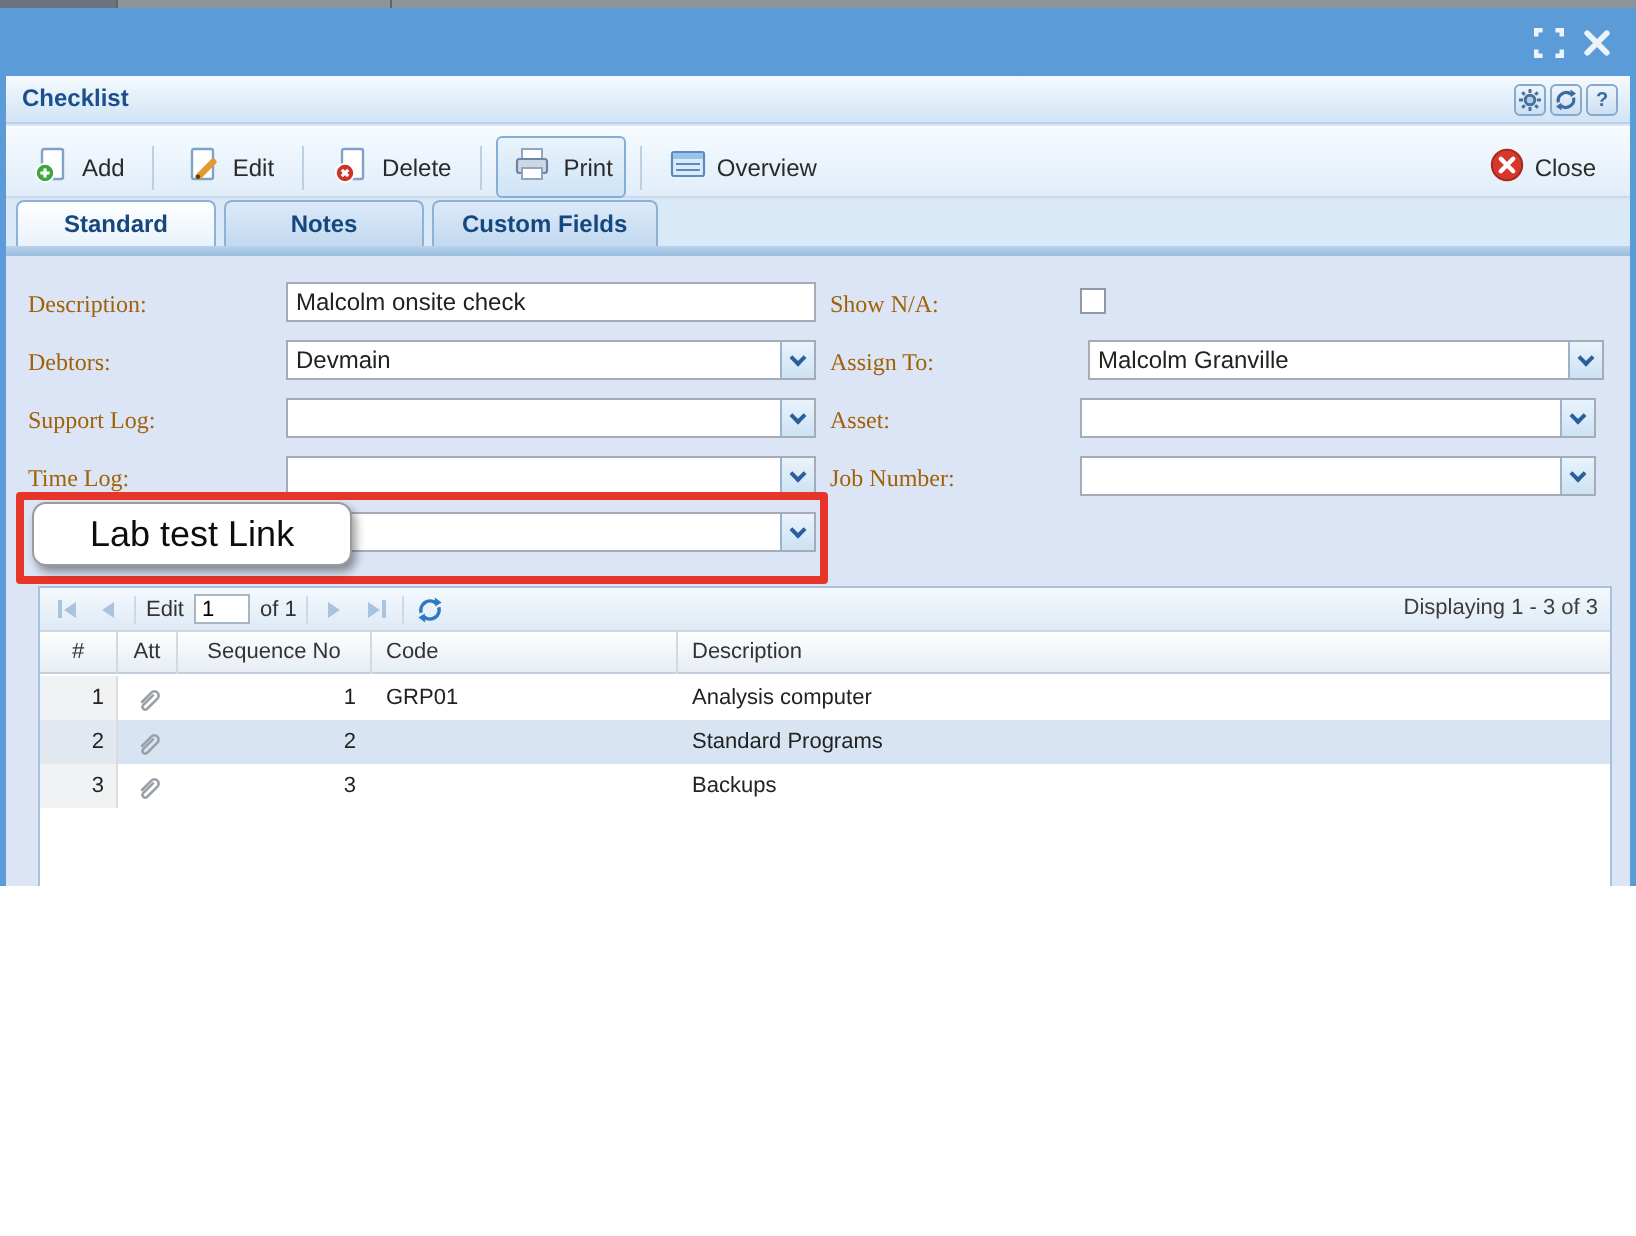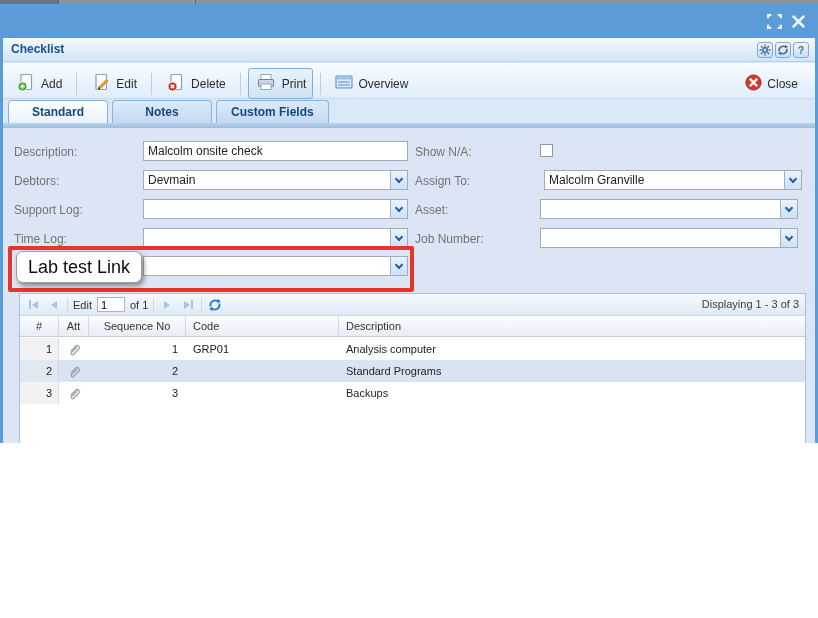--- a/index.html
+++ b/index.html
@@ -40,35 +40,35 @@
 
   
   .tabbar { position:absolute; left:0; top:62px; width:812px; height:23px; background:#d9e9f8; display:flex; gap:4px; padding-left:5px; }
   .tab { height:23px; min-width:100px; text-align:center; line-height:22px; font-size:12px; font-weight:bold; color:#15487e;
     border:1px solid #8db2d8; border-bottom:none; border-radius:4px 4px 0 0; padding:0 14px; cursor:pointer;
     background:linear-gradient(#dceafa,#c3d9ef); }
   .tab.active { background:linear-gradient(#feffff,#e9f2fb); }
   .tab-band { position:absolute; left:0; top:85px; width:812px; height:5px; background:linear-gradient(#b7d2ec,#9abede); }
 
   
-  .flabel { position:absolute; font-size:12px; color:#737373; }
+  .flabel { position:absolute; font-size:12px; color:#a16207;font-family:Liberation Serif, serif; }
   .field { position:absolute; height:20px; background:#fff; border:1px solid #a5acb5; }
   input.text { position:absolute; height:20px; border:1px solid #a5acb5; font-size:12px; font-family:"Liberation Sans",sans-serif; color:#222; padding:0 4px; }
   .combo { display:flex; }
   .combo-text { flex:1; font-size:12px; color:#222; padding:2px 4px; overflow:hidden; white-space:nowrap; }
   .combo-arrow { width:17px; border-left:1px solid #9cb3cc; background:linear-gradient(#e9f3fc,#cde2f4);
     display:flex; align-items:center; justify-content:center; cursor:pointer; }
   .chev { width:6px; height:6px; border-right:2px solid #2a5f9e; border-bottom:2px solid #2a5f9e; transform:rotate(45deg); margin-top:-3px; }
   .checkbox { position:absolute; width:13px; height:13px; background:#fff; border:1px solid #8e9aa6; }
 
   
   .annotation-rect { position:absolute; left:5px; top:208px; width:406px; height:46px;
     border:4px solid var(--accent-red,#e8352a); border-radius:2px; }
   .callout { position:absolute; left:13px; top:213px; height:32px; background:#fff; border:1px solid #9b9b9b;
-    border-radius:7px; padding:5px 11px; font-size:18px; color:#0d0d0d; box-shadow:2px 3px 5px rgba(0,0,0,.4); white-space:nowrap; }
+    border-radius:7px; padding:5px 28px; font-size:18px; color:#0d0d0d; box-shadow:2px 3px 5px rgba(0,0,0,.4); white-space:nowrap; }
 
   
   .grid-panel { position:absolute; left:16px; top:255px; width:787px; height:295px; background:#fff; border:1px solid #a7c1de; }
   .pager { position:absolute; left:0; top:0; width:785px; height:22px;
     background:linear-gradient(#f4f9fd,#dfeaf5); border-bottom:1px solid #cbd8e6;
     display:flex; align-items:center; gap:5px; padding-left:5px; font-size:11px; color:#333; }
   .pgbtn { width:16px; height:16px; display:flex; align-items:center; justify-content:center; gap:1px; cursor:pointer; }
   .tri-l { width:0; height:0; border-top:4px solid transparent; border-bottom:4px solid transparent; border-right:6px solid #a9c4de; }
   .tri-r { width:0; height:0; border-top:4px solid transparent; border-bottom:4px solid transparent; border-left:6px solid #a9c4de; }
   .pbar { width:2px; height:9px; background:#a9c4de; }

